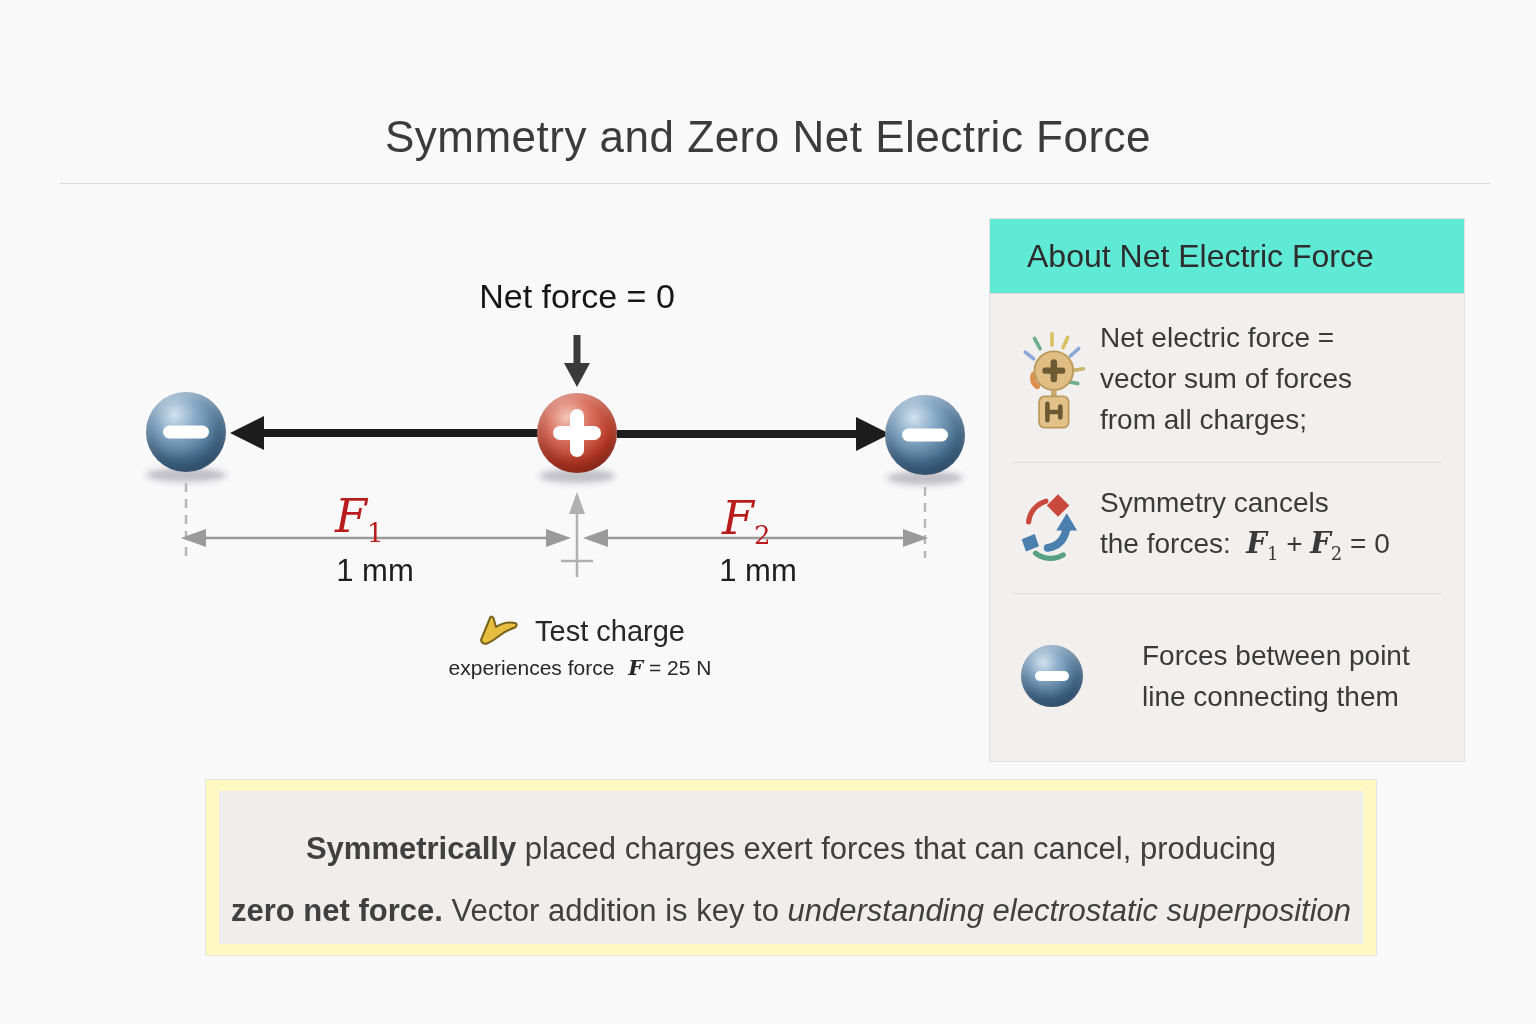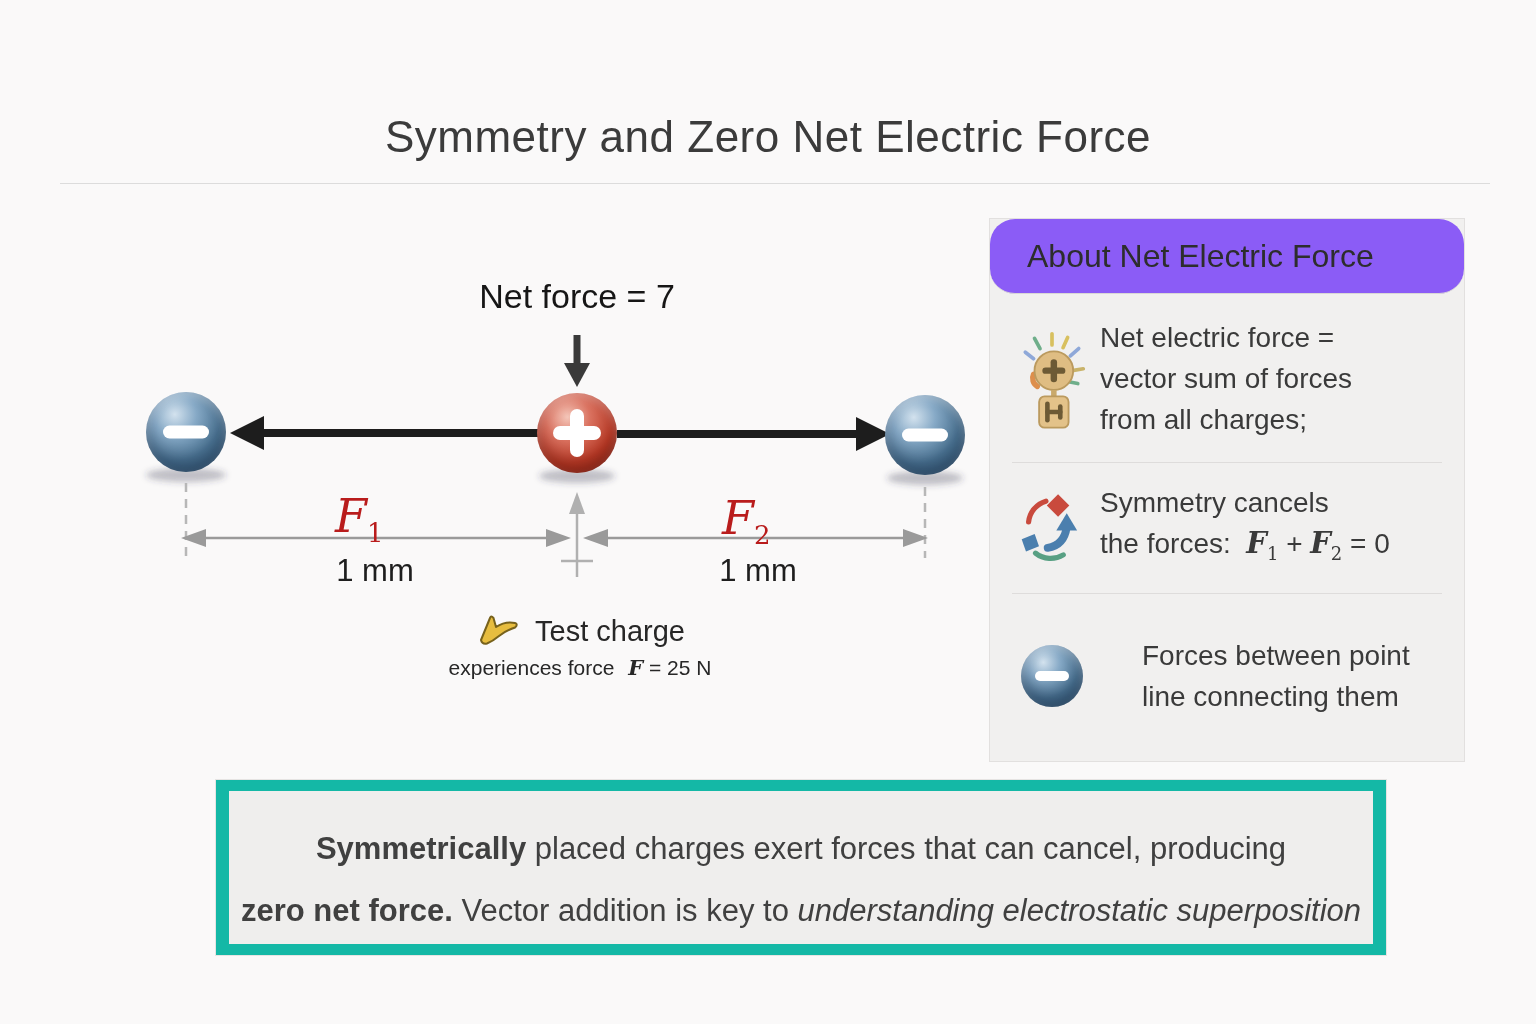--- a/index.html
+++ b/index.html
@@ -39,49 +39,49 @@
   
   .note-line1{left:330px;top:612px;width:500px;display:flex;align-items:center;justify-content:center;gap:14px;
               font-size:29px;color:#272727;}
   .note-line2{left:230px;top:655px;width:700px;text-align:center;font-size:21px;color:#272727;}
   .fvar{font-family:"DejaVu Serif",serif;font-style:italic;font-weight:bold;}
   .note-line2 .fvar{margin-left:8px;}
 
   
   .panel{left:989px;top:218px;width:476px;height:544px;background:#f1f0ef;border:1px solid #e2e0df;
          box-sizing:border-box;}
-  .panel-header{height:75px;background:#8b5cf6;border-bottom:1px solid #d9d7d6;display:flex;align-items:center;
-                padding-left:37px;font-size:32px;color:#2d2d2d;box-sizing:border-box;border-radius:25px;}
+  .panel-header{height:75px;background:#5eead4;border-bottom:1px solid #d9d7d6;display:flex;align-items:center;
+                padding-left:37px;font-size:32px;color:#2d2d2d;box-sizing:border-box;}
   .panel-item{display:flex;align-items:center;padding:16px 18px 16px 14px;box-sizing:border-box;}
   .panel-icon{width:96px;flex:0 0 96px;display:flex;justify-content:center;align-items:center;}
   .panel-text{font-size:28px;color:#3a3a3a;line-height:41px;}
   .panel-divider{height:1px;background:#dedcdb;margin:0 22px;}
   .panel-formula .fvar{font-size:29px;}
   .panel-formula sub{font-size:18px;font-family:"DejaVu Serif",serif;}
   .sphere-icon{position:relative;width:62px;height:62px;border-radius:50%;}
 
   
-  .caption-outer{left:215px;top:779px;width:1172px;height:177px;background:#14b8a6;border:1px solid #e6e4e3;
+  .caption-outer{left:205px;top:779px;width:1172px;height:177px;background:#fef9c3;border:1px solid #e6e4e3;
                  box-sizing:border-box;}
   .caption-inner{position:absolute;left:13px;top:11px;right:13px;bottom:11px;background:#efeeed;}
   .caption-line{text-align:center;font-size:31px;color:#404040;line-height:36px;}
   .caption-line1{margin-top:40px;}
   .caption-line2{margin-top:26px;}
   .b{font-weight:bold;}
   .i{font-style:italic;}
 </style>
 </head>
 <body>
 
 <div id="stage">
 
   <div class="abs main-title">Symmetry and Zero Net Electric Force</div>
   <div class="abs title-divider"></div>
 
-  <div class="abs netforce">Net force = 7</div>
+  <div class="abs netforce">Net force = 0</div>
 
   <svg class="abs overlay" width="1536" height="1024" viewBox="0 0 1536 1024">
     <defs>
         <filter id="blur1" x="-50%" y="-50%" width="200%" height="200%">
           <feGaussianBlur stdDeviation="3"></feGaussianBlur>
         </filter>
       </defs>
 
     <g>
       <ellipse cx="186" cy="475" rx="40" ry="7" fill="rgba(55,60,80,0.30)" filter="url(#blur1)"></ellipse>

